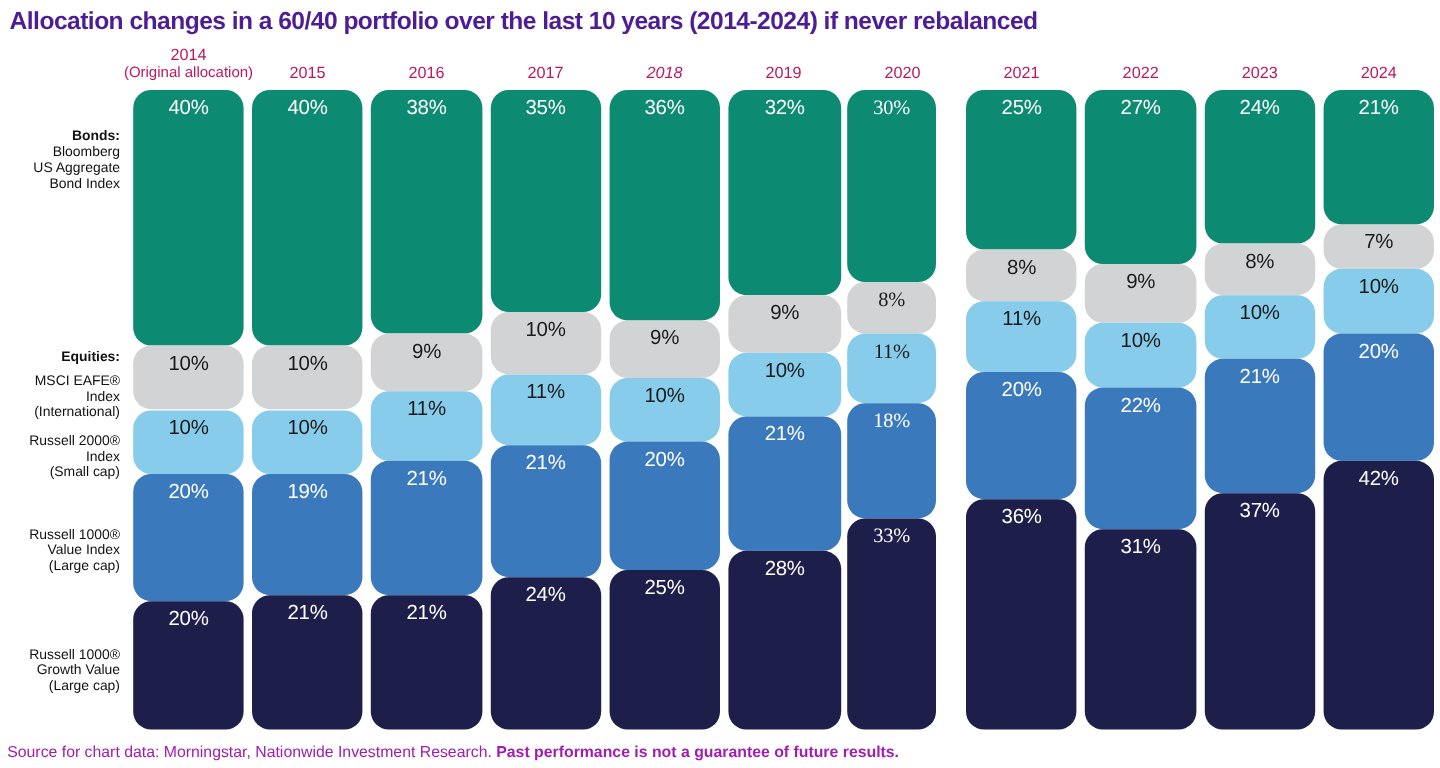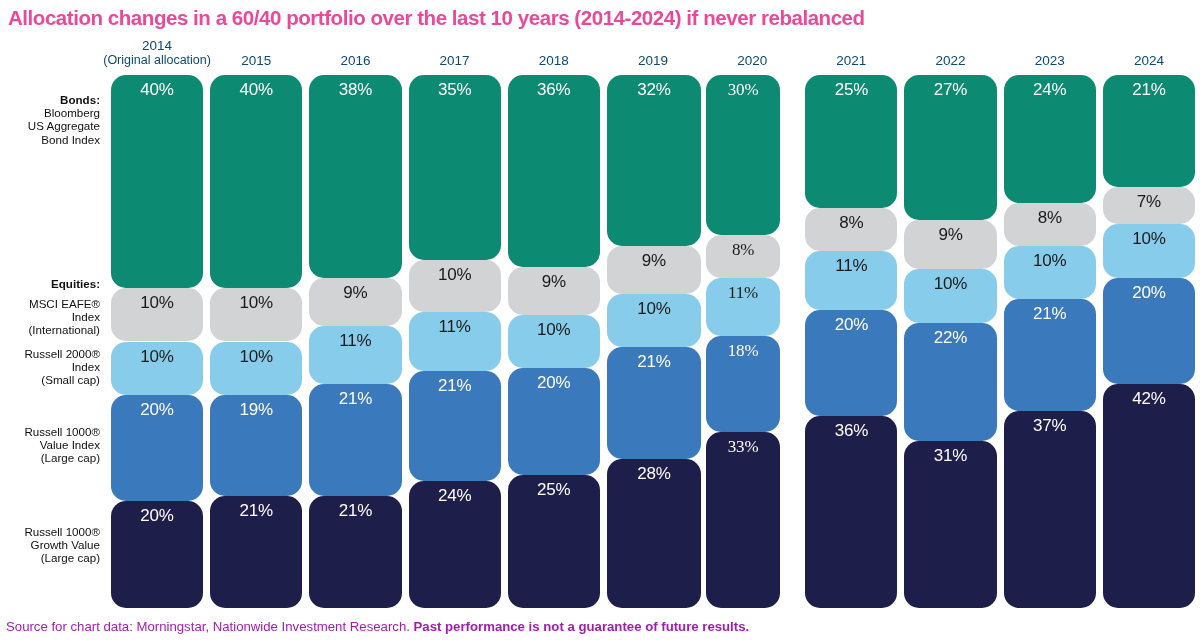--- a/index.html
+++ b/index.html
@@ -12,40 +12,40 @@
   #app { position:relative; width:1200px; height:640px; }
 
   
   .title {
     position:absolute;
     left:8px; top:6px;
     width:1184px;
     font-size:20.5px;
     font-weight:bold;
     letter-spacing:-0.45px;
-    color:#ec4899;
+    color:#4c1d95;
     white-space:nowrap;
   }
 
   
   .year-header {
     position:absolute;
     top:38px;
     height:34px;
     text-align:center;
     font-size:13.5px;
-    color:#0c4a6e;
+    color:#be185d;
     line-height:15px;
   }
   .year-header .yr { display:block; }
   .year-header .sub { display:block; font-size:12.5px; }
   .year-header.single { padding-top:15px; }
 
   
-  .axis-labels { position:absolute; left:0; top:75px; width:108px; height:533px; }
+  .axis-labels { position:absolute; left:0; top:89px; width:108px; height:533px; }
   .axis-label {
     position:absolute;
     right:8px;
     text-align:right;
     font-size:11.6px;
     line-height:13.2px;
     color:#111111;
     white-space:nowrap;
   }
   .axis-label .hd { font-weight:bold; display:block; }
@@ -94,21 +94,21 @@
       </div>
       <div class="year-header single" style="left: 210.182px; width: 92.1818px;">
         <span class="yr">2015</span>
       </div>
       <div class="year-header single" style="left: 309.364px; width: 92.1818px;">
         <span class="yr">2016</span>
       </div>
       <div class="year-header single" style="left: 408.545px; width: 92.1818px;">
         <span class="yr">2017</span>
       </div>
-      <div class="year-header single" style="left: 507.727px; width: 92.1818px;">
+      <div class="year-header single" style="left: 507.727px; width: 92.1818px; font-style: italic;">
         <span class="yr">2018</span>
       </div>
       <div class="year-header single" style="left: 606.909px; width: 92.1818px;">
         <span class="yr">2019</span>
       </div>
       <div class="year-header single" style="left: 706.091px; width: 92.1818px;">
         <span class="yr">2020</span>
       </div>
       <div class="year-header single" style="left: 805.273px; width: 92.1818px;">
         <span class="yr">2021</span>

